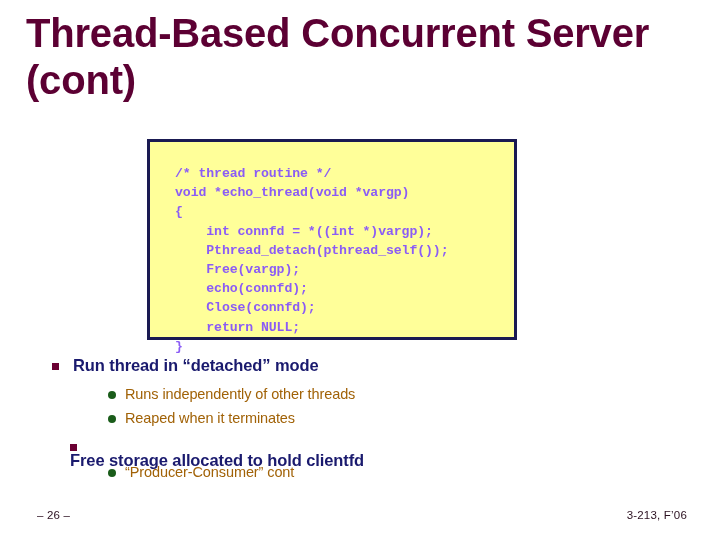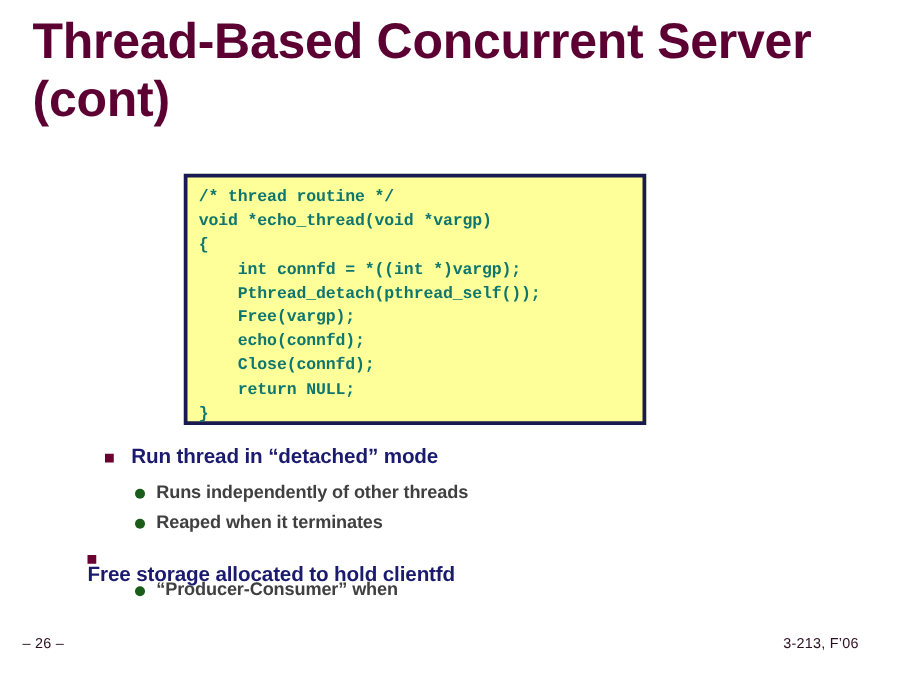--- a/index.html
+++ b/index.html
@@ -36,26 +36,26 @@
     left: 147px;
     top: 139px;
     width: 370px;
     height: 201px;
     box-sizing: border-box;
     background: #FFFF99;
     border: 3px solid #1A1A52;
     padding: 6px 0 0 9px;
   }
   #code-block pre {
-    margin: 0;
+    margin: 16px;
     font-family: "Liberation Mono", "DejaVu Sans Mono", monospace;
     font-size: 13.2px;
     font-weight: bold;
     line-height: 19.2px;
-    color: #0f766e;
+    color: #8b5cf6;
     white-space: pre;
     letter-spacing: -0.1px;
   }
 
   
   .bullet-l1 {
     position: absolute;
     display: flex;
     align-items: flex-start;
     color: #1A1A6E;
@@ -69,49 +69,50 @@
     background: #6B0033;
     margin-right: 14px;
     margin-top: 7px;
     flex: 0 0 auto;
   }
 
   .bullet-l2 {
     position: absolute;
     display: flex;
     align-items: flex-start;
-    color: #404040;
+    color: #a16207;
     font-size: 14.5px;
-    font-weight: bold;
+    font-weight: normal;
     letter-spacing: -0.1px;
   }
   .bullet-l2 .marker-dot {
     width: 8px;
     height: 8px;
     border-radius: 50%;
     background: #1A5C1A;
     margin-right: 9px;
     margin-top: 5px;
     flex: 0 0 auto;
   }
 
-  #bullet-detached      { left: 84px;  top: 356px; }
+  #bullet-detached      { left: 52px;  top: 356px; }
   #bullet-runs-indep    { left: 108px; top: 386px; }
   #bullet-reaped        { left: 108px; top: 410px; }
   #bullet-free-storage  { left: 70px;  top: 437px; flex-direction: column; }
   #bullet-producer      { left: 108px; top: 464px; }
 
   
   .footer-text {
     position: absolute;
     top: 509px;
     color: #2B1020;
     font-size: 11.5px;
     font-weight: normal;
     letter-spacing: 0.2px;
+    margin-left: 19px;
   }
   #footer-page-number { left: 18px; }
   #footer-course-code { right: 33px; }
 </style>
 </head>
 <body>
 
 <div id="slide-title">Thread-Based Concurrent Server
 (cont)</div>
 
@@ -143,18 +144,18 @@
   <span>Reaped when it terminates</span>
 </div>
 
 <div class="bullet-l1" id="bullet-free-storage">
   <span class="marker-square"></span>
   <span>Free storage allocated to hold clientfd</span>
 </div>
 
 <div class="bullet-l2" id="bullet-producer">
   <span class="marker-dot"></span>
-  <span>“Producer-Consumer” when</span>
+  <span>“Producer-Consumer” cont</span>
 </div>
 
 <div class="footer-text" id="footer-page-number">– 26 –</div>
 
 <div class="footer-text" id="footer-course-code">3-213, F’06</div>
 
 </body></html>

